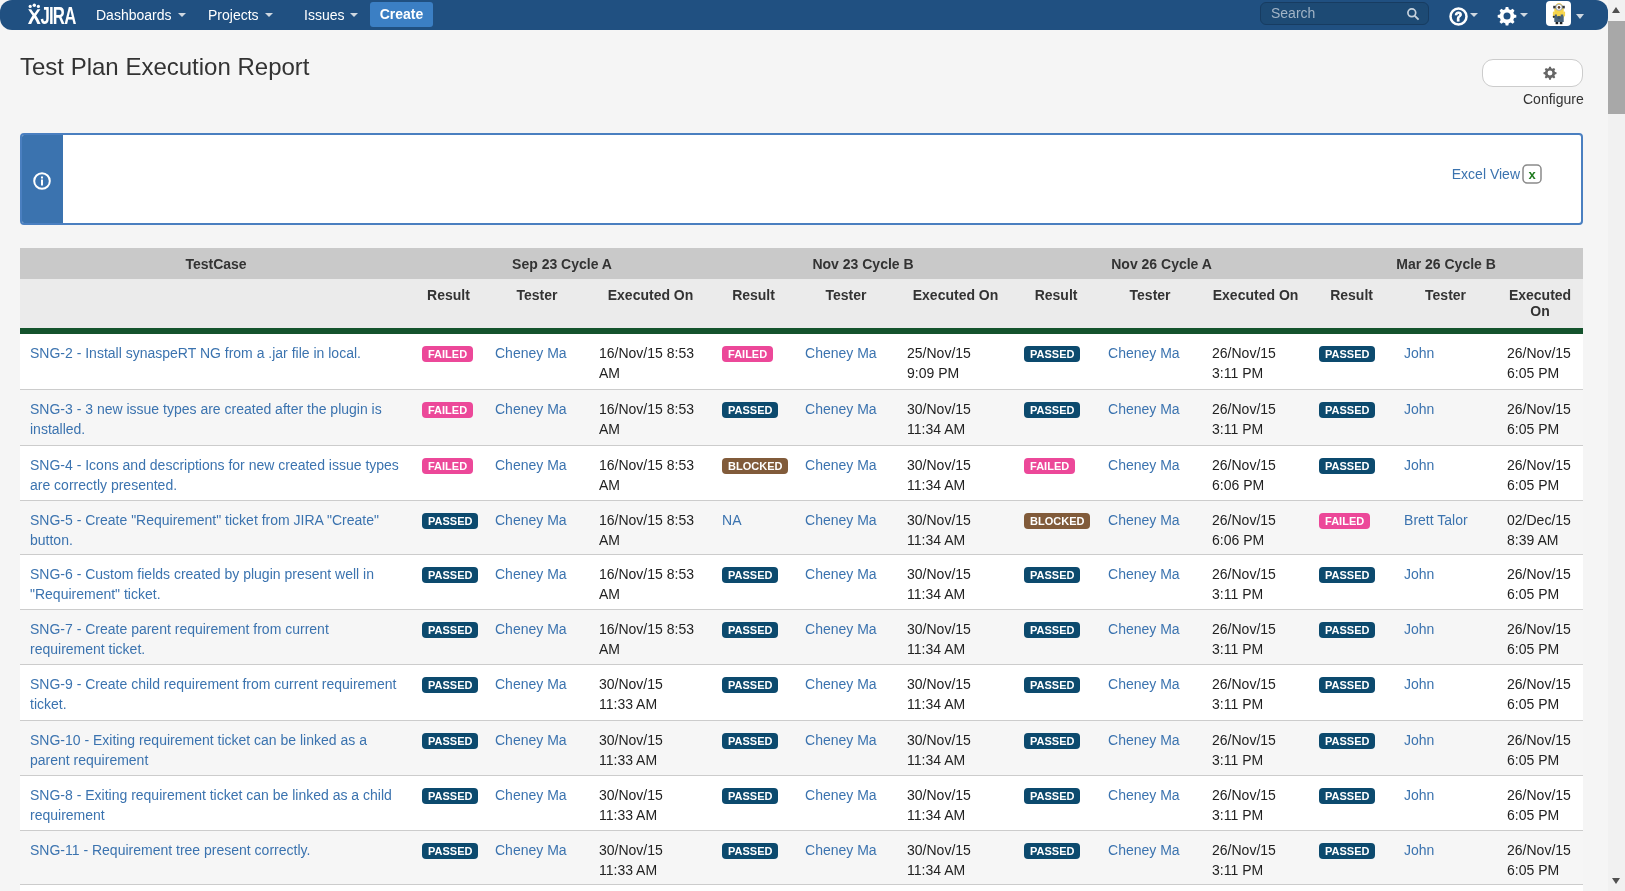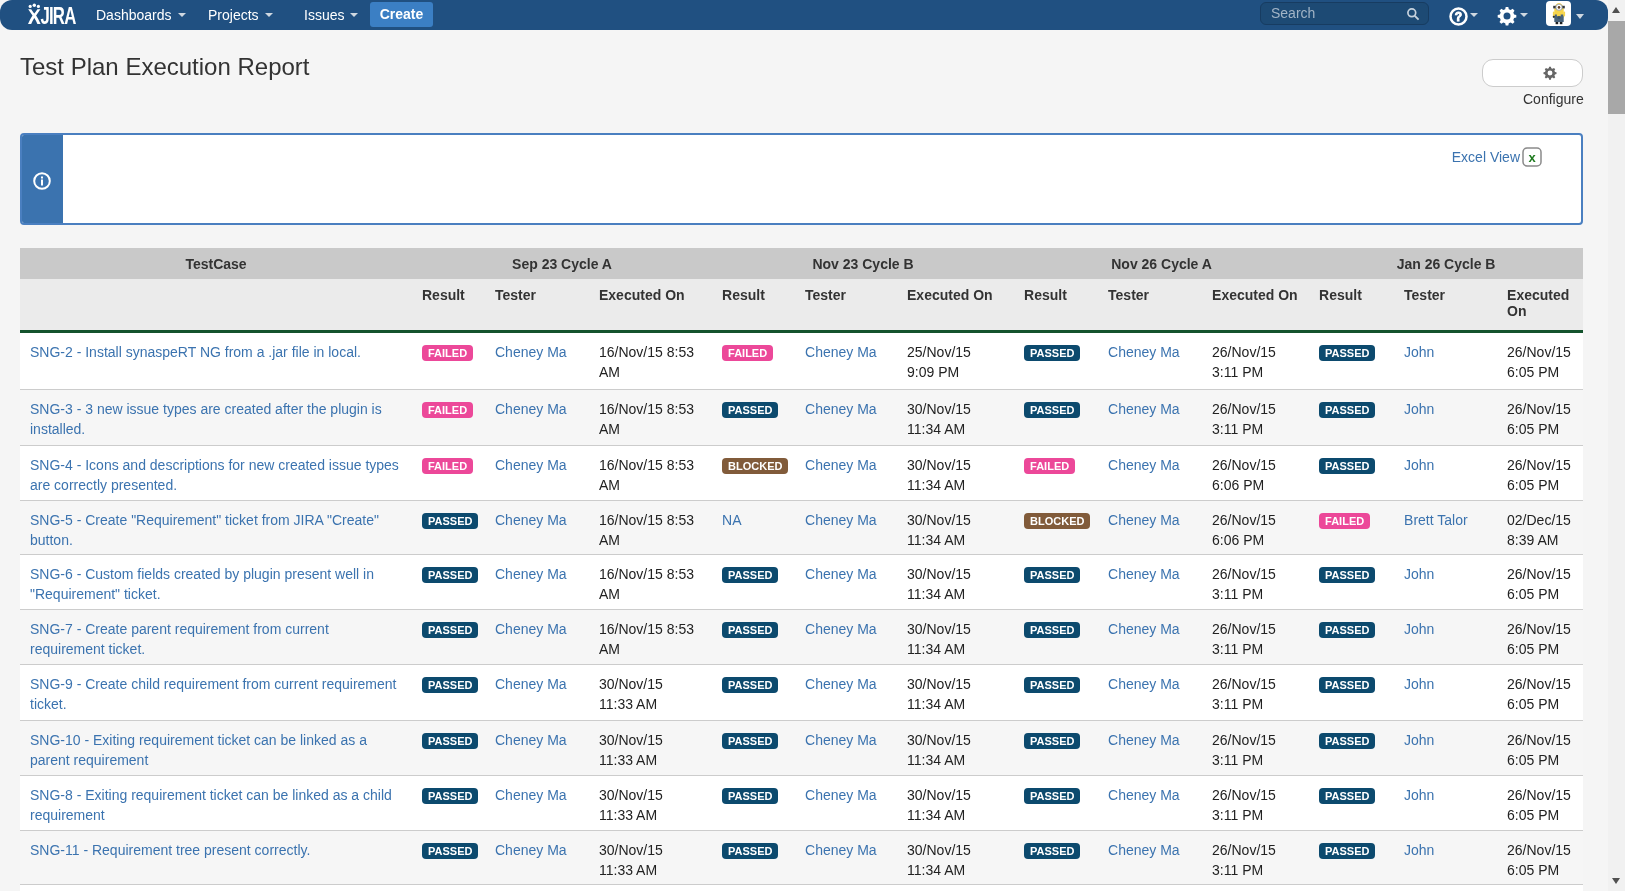--- a/index.html
+++ b/index.html
@@ -18,27 +18,27 @@
 
 
 h1 { position:absolute; left:20px; top:55px; font-size:24px; font-weight:normal; color:#333; line-height:24px; }
 #configure { position:absolute; left:1482px; top:59px; width:101px; height:28px; background:#fff; border:1px solid #ccc; border-radius:11px; font-size:14px; color:#333; line-height:26px; text-align:center;padding-left:40px; }
 
 
 #panel { position:absolute; left:20px; top:133px; width:1563px; height:92px; background:#fff; border:2px solid #4a7fc0; border-radius:4px; }
 #panelstrip { position:absolute; left:0; top:0; width:41px; height:88px; background:#3b73af; border-radius:2px 0 0 2px; }
 #desc { position:absolute; left:59px; top:30px; font-size:14px; line-height:20px; color:#333; }
 #desc b { display:block; }
-#excel { position:absolute; right:39px; top:12px; font-size:14px;padding-left:11px; }
+#excel { position:absolute; right:39px; top:29px; font-size:14px;padding-left:11px; }
 
 
 #tbl { position:absolute; left:20px; top:248px; width:1563px; border-collapse:collapse; table-layout:fixed; font-size:14px; }
 #tbl th { font-weight:bold; color:#333; }
 #tbl tr.gh th { background:#c9c9c9; height:31px; font-size:14px; text-align:center; }
-#tbl tr.sh th { background:#ebebeb; height:52px; text-align:left; vertical-align:top; padding:8px 10px 0 10px; border-bottom:3px solid #14532d; }
+#tbl tr.sh th { background:#ebebeb; height:52px; text-align:center; vertical-align:top; padding:8px 10px 0 10px; border-bottom:6px solid #14532d; }
 #tbl td { vertical-align:top; padding:9px 10px 0 10px; line-height:20px; border-top:1px solid #ccc; }
 #tbl tr.even td { background:#f6f6f6; }
 #tbl tr.odd td { background:#fff; }
 .lz { display:inline-block; color:#fff; font-size:11px; font-weight:bold; line-height:14px; padding:1px 6px; border-radius:4px; letter-spacing:0; }
 .lz.f { background:#ec4899; }
 .lz.p { background:#0c4a6e; }
 .lz.b { background:#815b3a; }
 .dt { color:#222; }
 
 
@@ -128,21 +128,21 @@
 <col style="width:85px">
       <col style="width:103px">
       <col style="width:86px">
 </colgroup>
 <tbody>
       <tr class="gh">
   <th>TestCase</th>
   <th colspan="3">Sep 23 Cycle A</th>
   <th colspan="3">Nov 23 Cycle B</th>
   <th colspan="3">Nov 26 Cycle A</th>
-  <th colspan="3">Jan 26 Cycle B</th>
+  <th colspan="3">Mar 26 Cycle B</th>
 </tr>
 <tr class="sh">
   <th></th>
   <th>Result</th>
         <th>Tester</th>
         <th>Executed On</th>
   <th>Result</th>
         <th>Tester</th>
         <th>Executed On</th>
   <th>Result</th>

